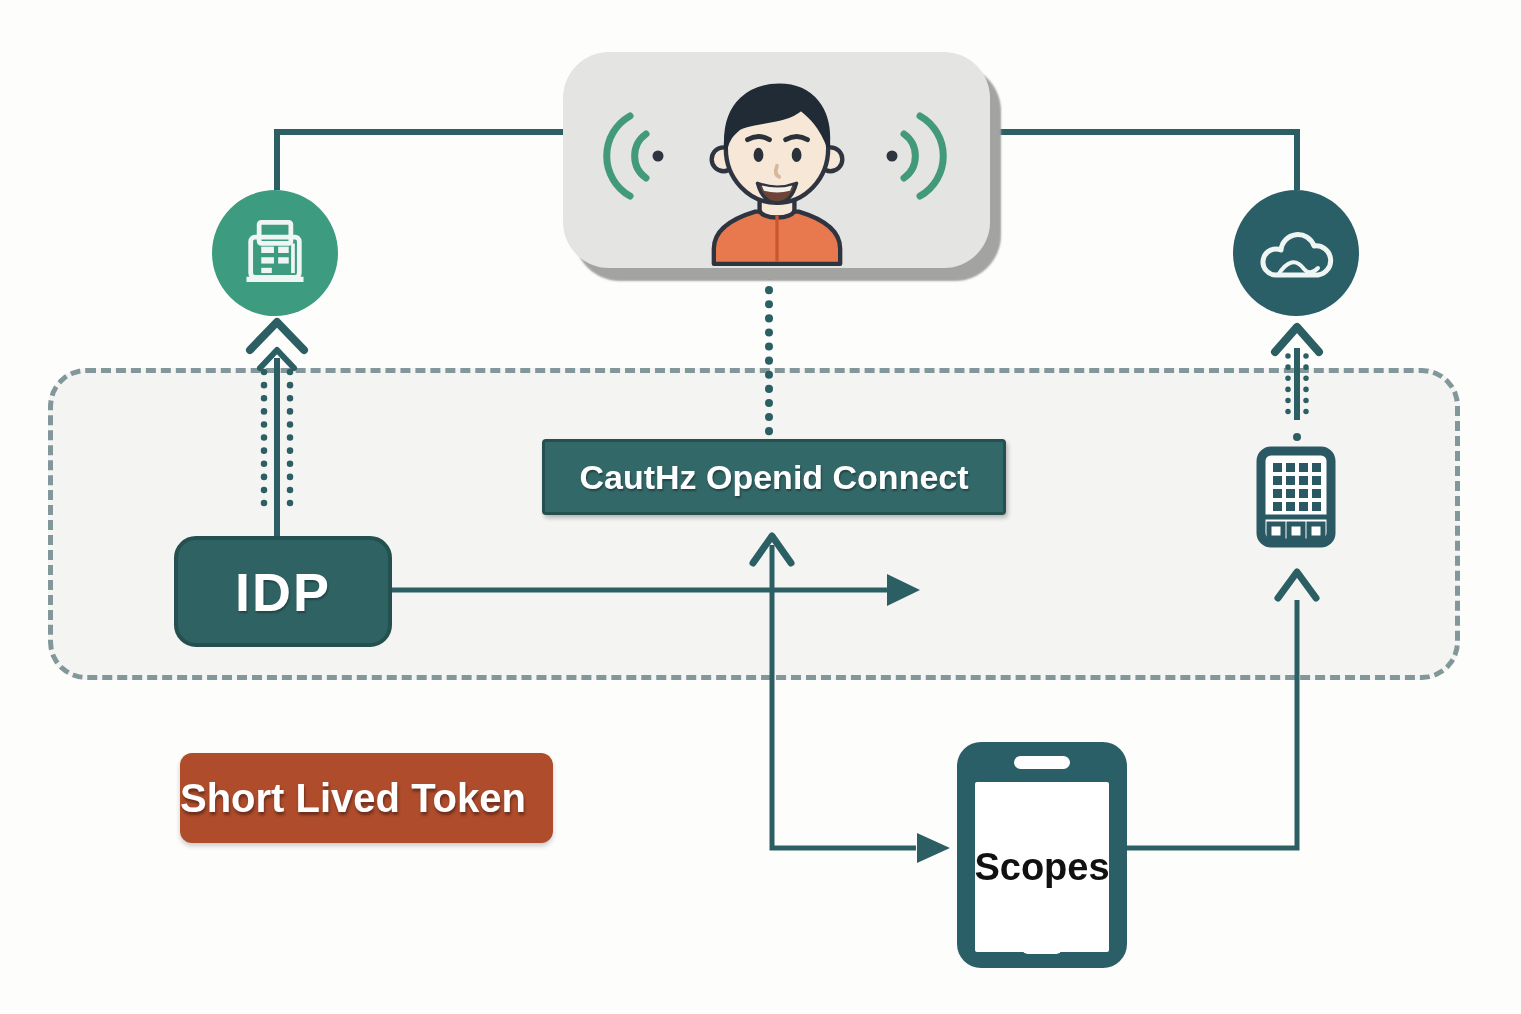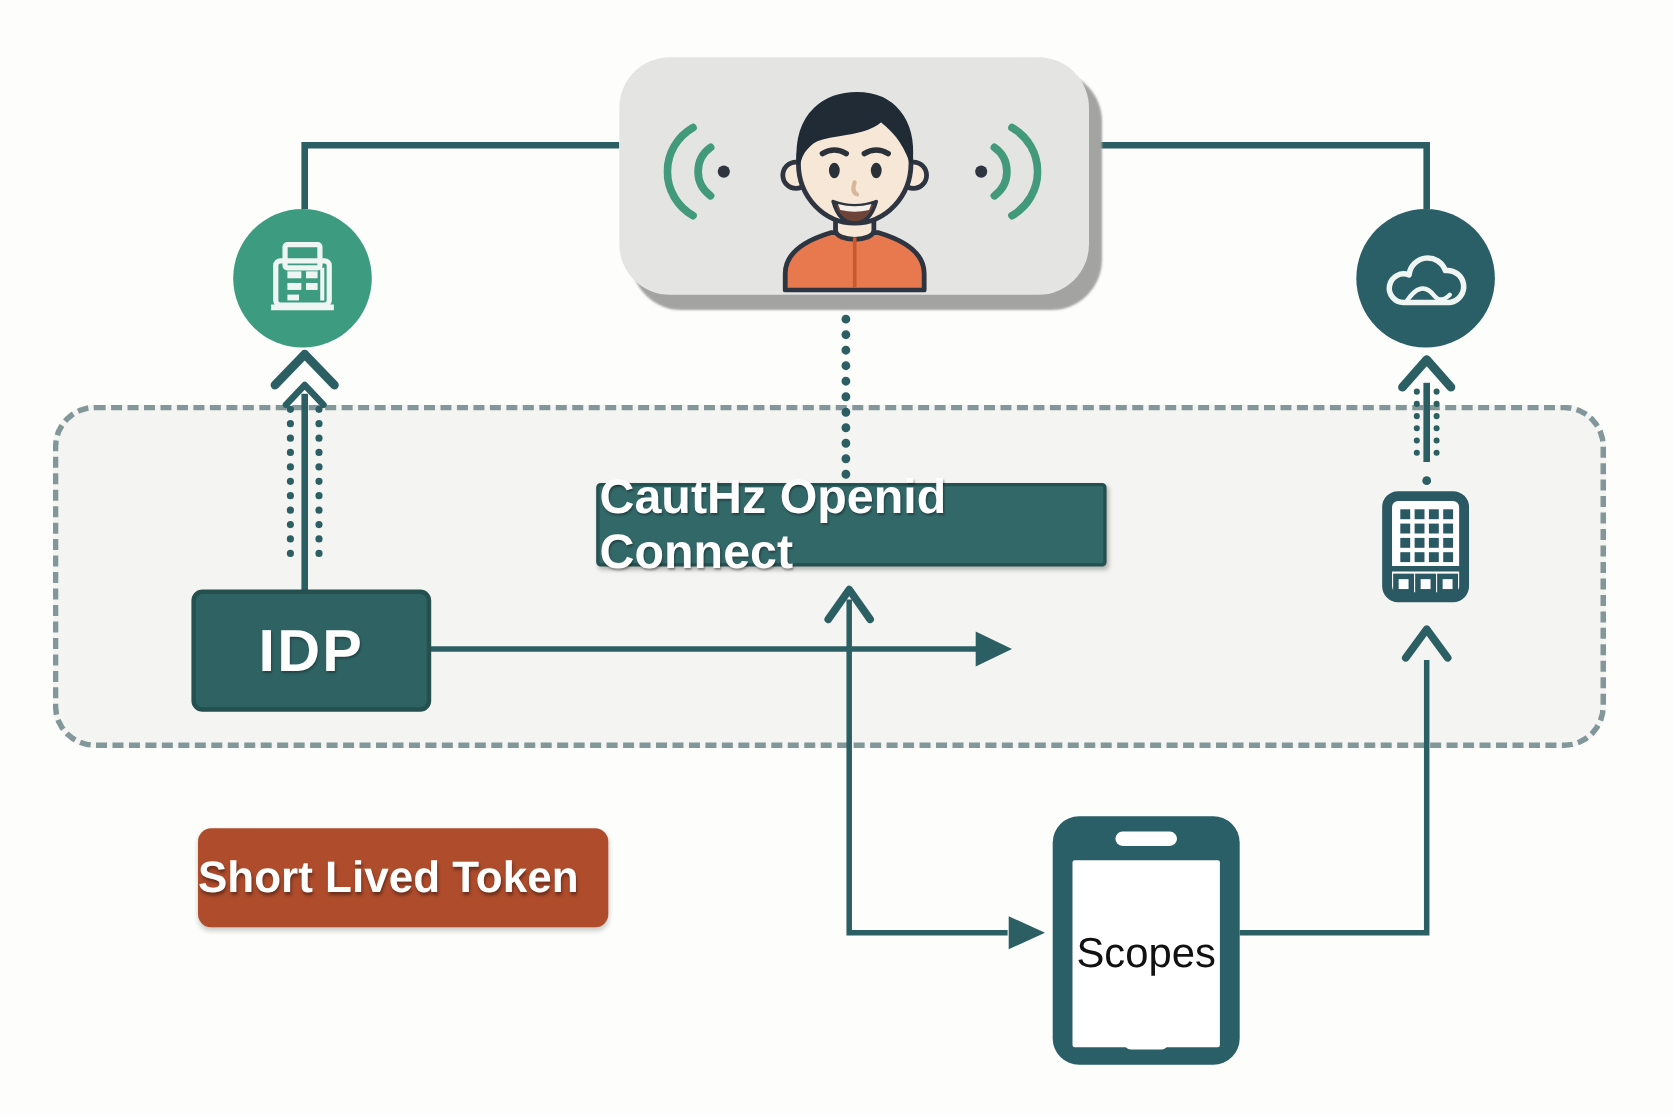--- a/index.html
+++ b/index.html
@@ -18,41 +18,41 @@
   
   .user-card{left:563px;top:52px;width:427px;height:216px;background:var(--card-grey);
              border-radius:46px;box-shadow:11px 13px 2px var(--card-shadow);}
   
   .node-circle{border-radius:50%;display:flex;align-items:center;justify-content:center;}
   .circle-left{left:212px;top:190px;width:126px;height:126px;background:var(--green);}
   .circle-right{left:1233px;top:190px;width:126px;height:126px;background:var(--navy-teal);}
   
   .oauth-banner{left:542px;top:439px;width:458px;height:70px;background:var(--teal-fill);
                 border:3px solid var(--teal-border);border-radius:4px;display:flex;
-                align-items:center;justify-content:center;color:#fff;font-size:44px;font-weight:bold;
+                align-items:center;justify-content:center;color:#fff;font-size:34px;font-weight:bold;
                 text-shadow:1px 2px 2px rgba(0,0,0,.35);box-shadow:2px 3px 4px rgba(0,0,0,.25);}
   
   .idp-box{left:174px;top:536px;width:210px;height:103px;background:#2f6263;
-           border:4px solid var(--teal-border);border-radius:10px;display:flex;align-items:center;
+           border:4px solid var(--teal-border);border-radius:22px;display:flex;align-items:center;
            justify-content:center;color:#fff;font-size:54px;font-weight:bold;letter-spacing:2px;
            text-shadow:1px 2px 2px rgba(0,0,0,.3);}
   
   .jwt-ellipse{left:920px;top:531px;width:140px;height:114px;background:var(--orange);
                border-radius:50%;display:flex;align-items:center;justify-content:center;
                color:#fff;font-size:40px;font-weight:bold;text-shadow:1px 2px 2px rgba(0,0,0,.25);}
   
   .slt-banner{left:180px;top:753px;width:373px;height:90px;background:var(--rust);
               border-radius:12px;display:flex;align-items:center;
               color:#fff;font-size:40px;font-weight:bold;text-shadow:1px 3px 3px rgba(0,0,0,.4);
               box-shadow:0 3px 5px rgba(0,0,0,.2);}
   
   .phone{left:957px;top:742px;width:170px;height:226px;background:var(--navy-teal);border-radius:24px;}
   .phone-screen{position:absolute;left:18px;top:40px;width:134px;height:170px;background:#fff;
                 border-radius:2px;display:flex;align-items:center;justify-content:center;
-                color:#111;font-size:38px;font-weight:400;}
+                color:#111;font-size:38px;font-weight:700;}
   .phone-slot{position:absolute;left:57px;top:14px;width:56px;height:13px;background:#fff;border-radius:7px;}
   .phone-btn{position:absolute;left:65px;top:196px;width:40px;height:16px;background:#fff;border-radius:6px;}
   svg{display:block;}
 </style>
 </head>
 <body>
 
 <div class="canvas">
 
   <div class="abs container-box"></div>

